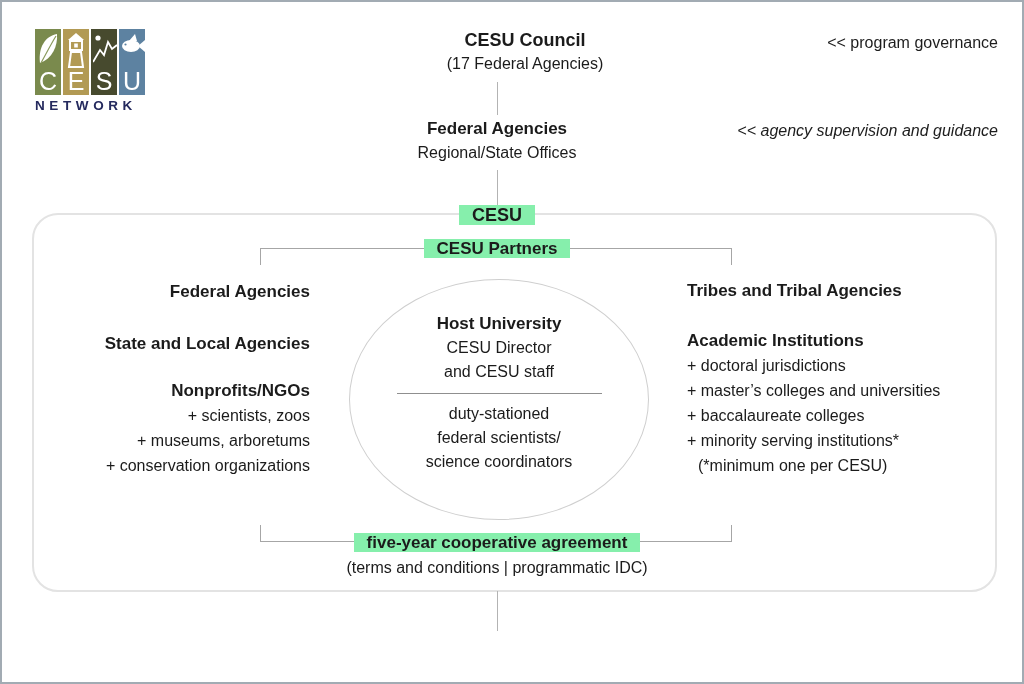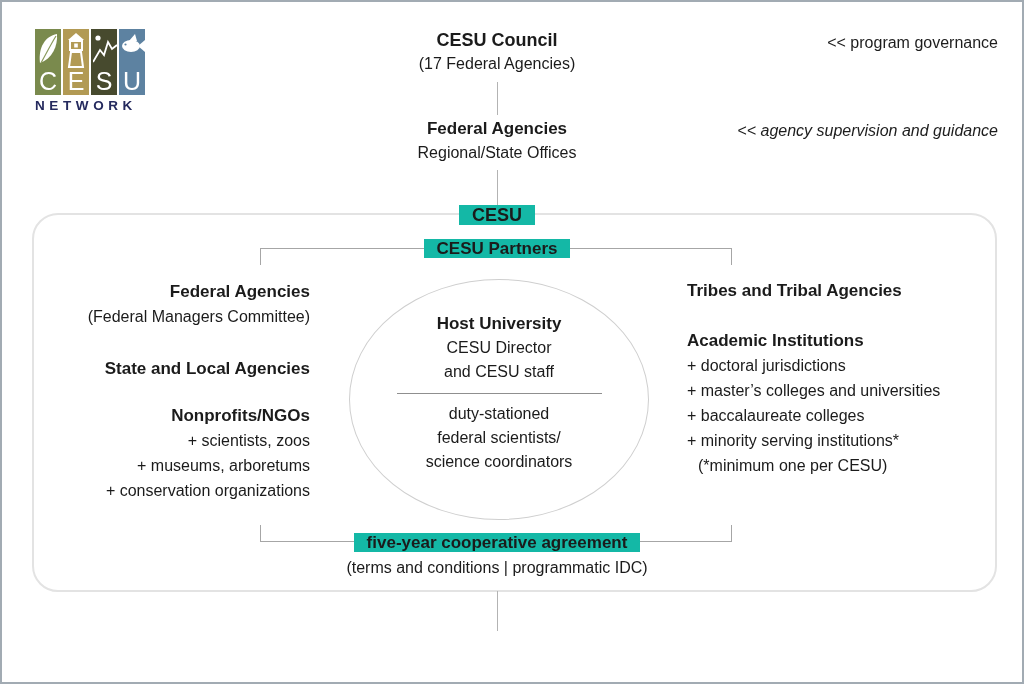--- a/index.html
+++ b/index.html
@@ -25,21 +25,21 @@
   }
   .network{
     margin-top:3px;color:#252a5e;font-weight:bold;font-size:13.5px;
     letter-spacing:4.6px;white-space:nowrap;
   }
   
   .bigbox{
     left:30px;top:211px;width:965px;height:379px;box-sizing:border-box;
     border:2px solid #e3e3e3;border-radius:26px;background:#fff;
   }
-  .boxlabel span,.bracketlabel span{background:#14b8a6;padding:0 13px;text-align:center;}
+  .boxlabel span,.bracketlabel span{background:#86efac;padding:0 13px;text-align:center;}
   .bracket{box-sizing:border-box;height:17px;width:472px;left:258px;}
   .bracket-top{border-top:1.5px solid #a6a6a6;border-left:1.5px solid #a6a6a6;border-right:1.5px solid #a6a6a6;}
   .bracket-bottom{border-bottom:1.5px solid #a6a6a6;border-left:1.5px solid #a6a6a6;border-right:1.5px solid #a6a6a6;}
   
   .lcol{right:712px;top:277px;width:300px;text-align:right;}
   .rcol{left:685px;top:276px;width:310px;text-align:left;}
   .lcol .h,.rcol .h{line-height:25px;}
   .lcol .t,.rcol .t{line-height:25px;}
   .gapA{height:27px;} .gapB{height:22px;} .gapC{height:25px;}
   .ind{padding-left:11px;}
@@ -87,21 +87,21 @@
           <polygon points="17,14 24,8 24,20" fill="#ffffff"></polygon>
           <polygon points="8,9 14,2 16,9" fill="#ffffff"></polygon>
           <circle cx="4.5" cy="12.5" r="1.1" fill="#5d82a1"></circle>
         </svg>
         <div class="letter">U</div>
       </div>
     </div>
     <div class="network">NETWORK</div>
   </div>
 
-  <div class="abs cc" style="top:26px;">
+  <div class="abs cc" style="top:26px;padding-left:28px;">
     <div class="h" style="font-size:18px;">CESU Council</div>
     <div class="t">(17 Federal Agencies)</div>
   </div>
   <div class="abs note" style="top:30px;right:24px;">&lt;&lt; program governance</div>
 
   <div class="abs vline" style="left:495px;top:80px;height:33px;"></div>
 
   <div class="abs cc" style="top:115px;">
     <div class="h">Federal Agencies</div>
     <div class="t">Regional/State Offices</div>
@@ -116,21 +116,20 @@
     <span class="h" style="font-size:18px;">CESU</span>
   </div>
 
   <div class="abs bracket bracket-top" style="top:246px;"></div>
   <div class="abs cc bracketlabel" style="top:235px;z-index:3;">
     <span class="h">CESU Partners</span>
   </div>
 
   <div class="abs lcol">
     <div class="h">Federal Agencies</div>
-    <div class="t">(Federal Managers Committee)</div>
     <div class="gapA"></div>
     <div class="h">State and Local Agencies</div>
     <div class="gapB"></div>
     <div class="h">Nonprofits/NGOs</div>
     <div class="t">+ scientists, zoos</div>
     <div class="t">+ museums, arboretums</div>
     <div class="t">+ conservation organizations</div>
   </div>
 
   <div class="abs ellipse">

